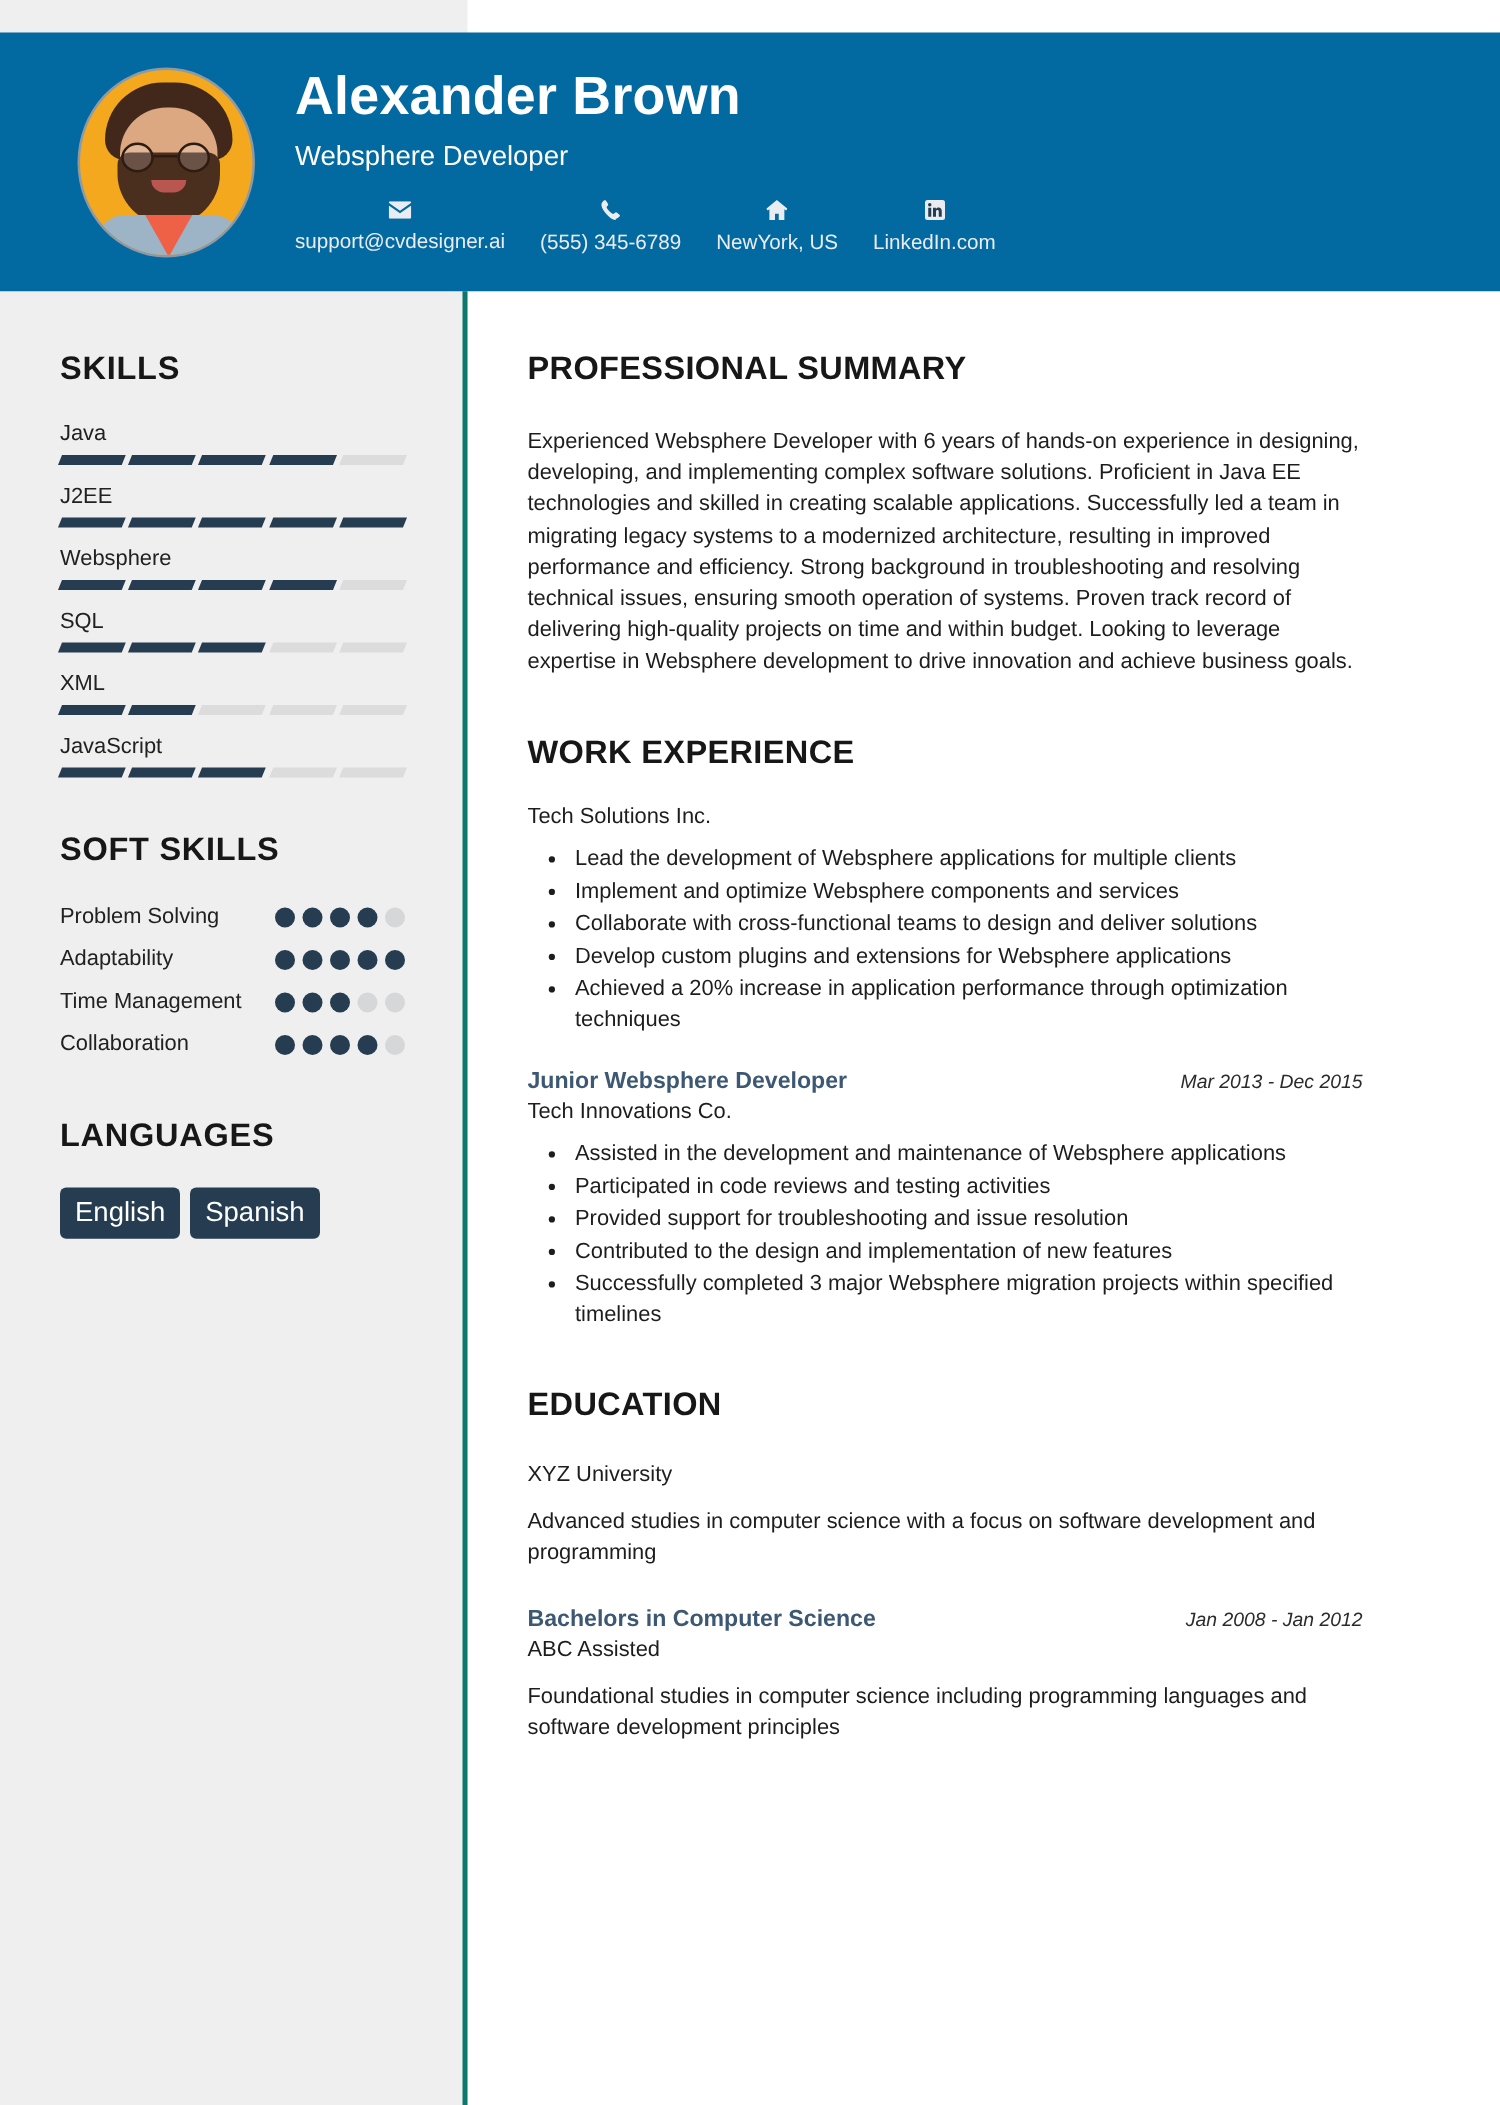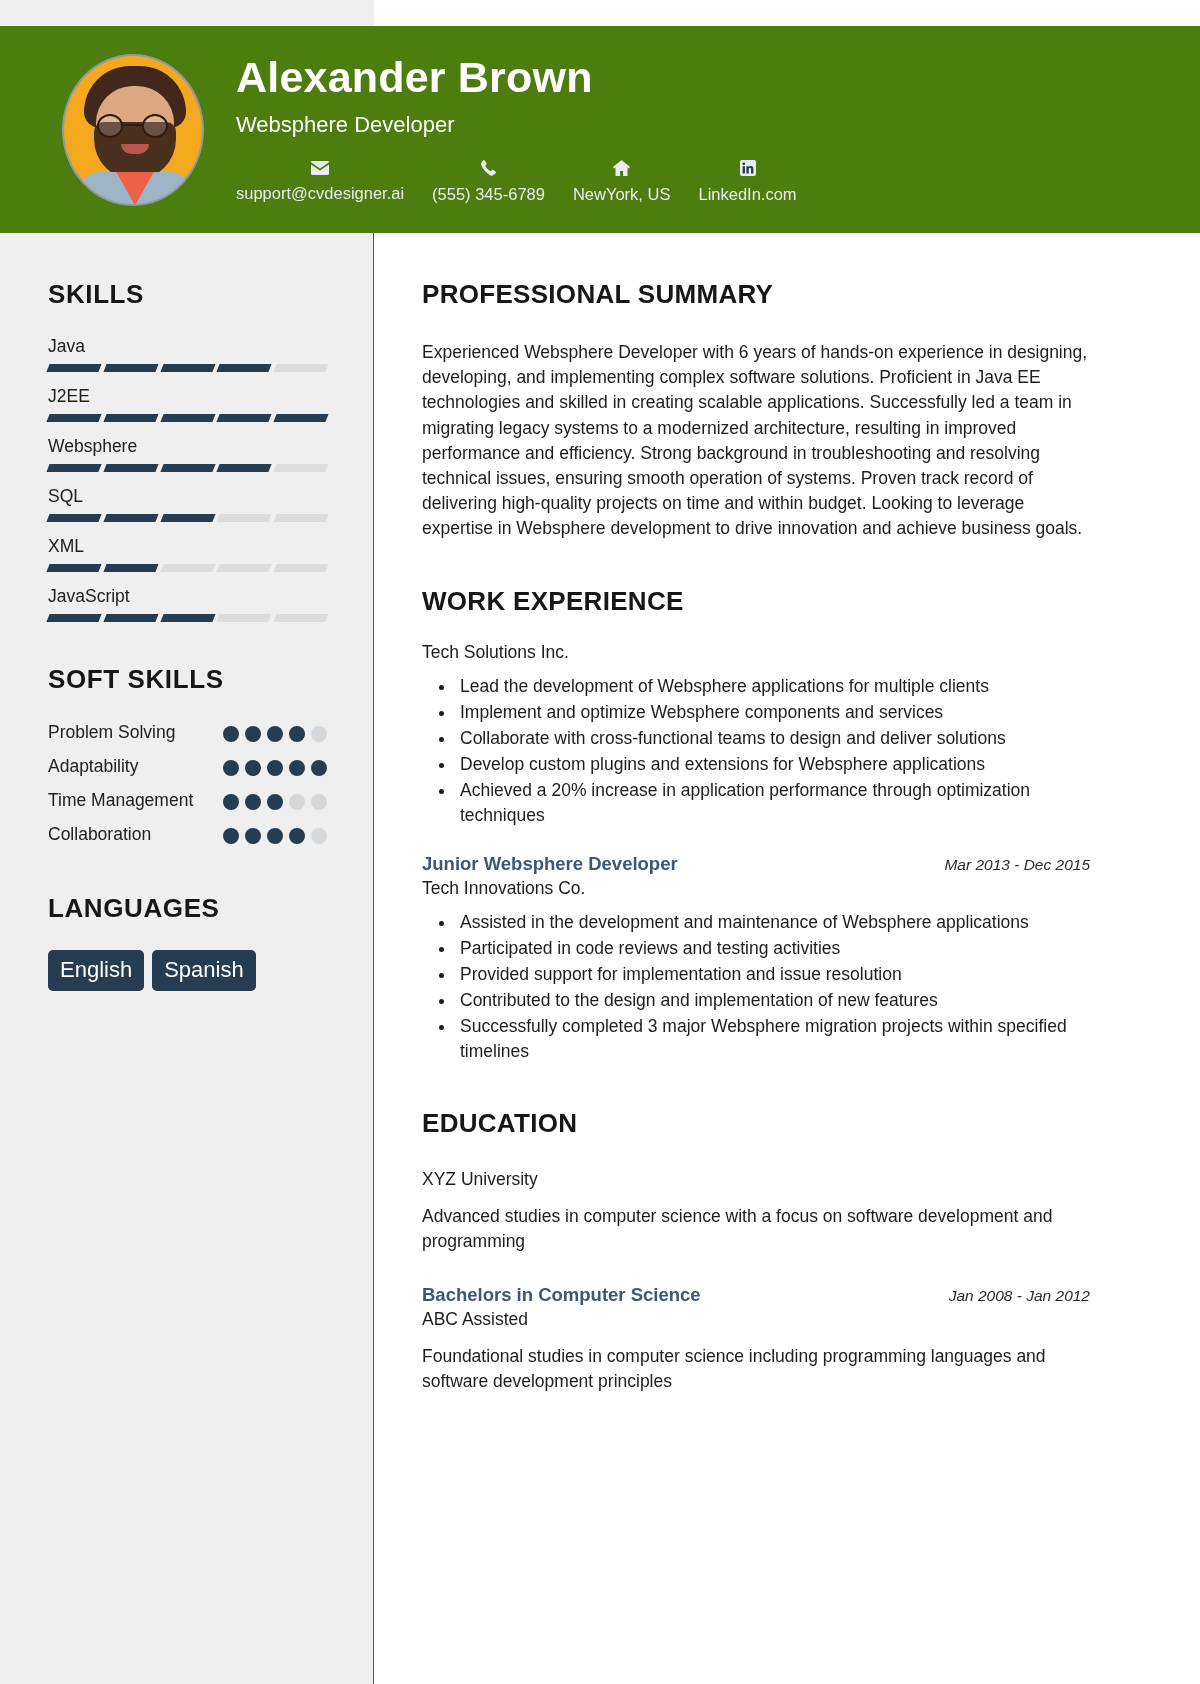--- a/index.html
+++ b/index.html
@@ -28,21 +28,21 @@
     background: #efefef;
   }
 
   
   .header {
     position: absolute;
     left: 0;
     top: 26px;
     width: 1200px;
     height: 207px;
-    background: #4d7c0f;
+    background: #0369a1;
     display: flex;
     align-items: center;
   }
 
   .avatar {
     width: 142px;
     height: 152px;
     margin-left: 62px;
     border-radius: 50%;
     background: #f4a81d;
@@ -138,21 +138,21 @@
   
   .cols {
     position: absolute;
     left: 0; top: 233px;
     width: 1200px;
     display: flex;
   }
   .left-col {
     width: 374px;
     padding: 46px 46px 0 48px;
-    border-right: 1px solid #0f766e;
+    border-right: 4px solid #0f766e;
     min-height: 1451px;
   }
   .right-col {
     width: 885px;
     padding: 46px 110px 0 48px;
   }
 
   .sec-title-left {
     font-size: 26px;
     font-weight: bold;
@@ -474,21 +474,21 @@
 
         <div class="entry">
           <div class="entry-head">
             <div class="entry-title">Junior Websphere Developer</div>
             <div class="entry-date">Mar 2013 - Dec 2015</div>
           </div>
           <div class="entry-org">Tech Innovations Co.</div>
           <ul class="bullets">
             <li>Assisted in the development and maintenance of Websphere applications</li>
             <li>Participated in code reviews and testing activities</li>
-            <li>Provided support for implementation and issue resolution</li>
+            <li>Provided support for troubleshooting and issue resolution</li>
             <li>Contributed to the design and implementation of new features</li>
             <li>Successfully completed 3 major Websphere migration projects within specified timelines</li>
           </ul>
         </div>
       </div>
 
       <div class="block-gap">
         <div class="sec-title-right">EDUCATION</div>
 
         <div class="edu-entry">

